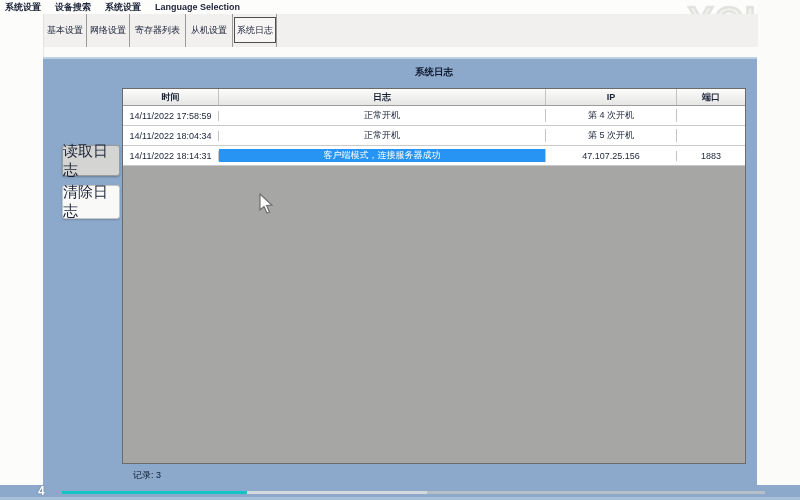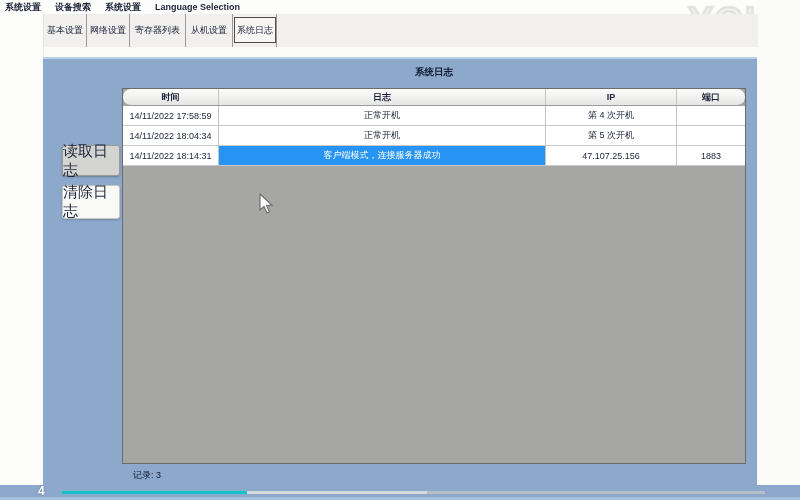--- a/index.html
+++ b/index.html
@@ -31,23 +31,23 @@
   
   .left-strip{left:0;top:14px;width:43px;height:471px;background:#FCFCFB;border-right:1px solid #E8E8E6;}
   .right-strip{left:757px;top:0;width:43px;height:485px;background:#FBFBFA;}
 
   
   .main-panel{left:43px;top:57px;width:714px;height:428px;background:#8CA8CA;border-top:2px solid #BCD0E4;}
   .panel-title{left:122px;top:66px;width:624px;text-align:center;font-size:9.5px;color:#101A30;font-weight:bold;}
 
   
   .grid{left:122px;top:88px;width:624px;height:376px;background:#A6A6A4;border:1px solid #6B6B69;box-sizing:border-box;}
-  .grid-header{display:flex;height:16px;background:linear-gradient(#FCFCFC,#E6E6E4);border-bottom:1px solid #9C9C9A;border-radius:8px;}
+  .grid-header{display:flex;height:16px;background:linear-gradient(#FCFCFC,#E6E6E4);border-bottom:1px solid #9C9C9A;}
   .grid-header .cell{font-weight:bold;}
-  .grid-row{display:flex;height:19px;background:#FFFFFF;border-bottom:1px solid #C9C9C7;}
+  .grid-row{display:flex;height:19px;background:#FFFFFF;border-bottom:1px solid #C9C9C7;align-items:center;}
   .cell{display:flex;align-items:center;justify-content:center;font-size:9px;color:#1B2338;
     border-right:1px solid #C3C3C1;box-sizing:border-box;overflow:hidden;white-space:nowrap;}
   .cell.c0{width:96px;}
   .cell.c1{width:327px;}
   .cell.c2{width:131px;}
   .cell.c3{width:68px;border-right:none;}
   .cell.hl{background:#2794F3;color:#FFFFFF;}
 
   
   .side-btn{position:absolute;display:flex;align-items:center;justify-content:center;

